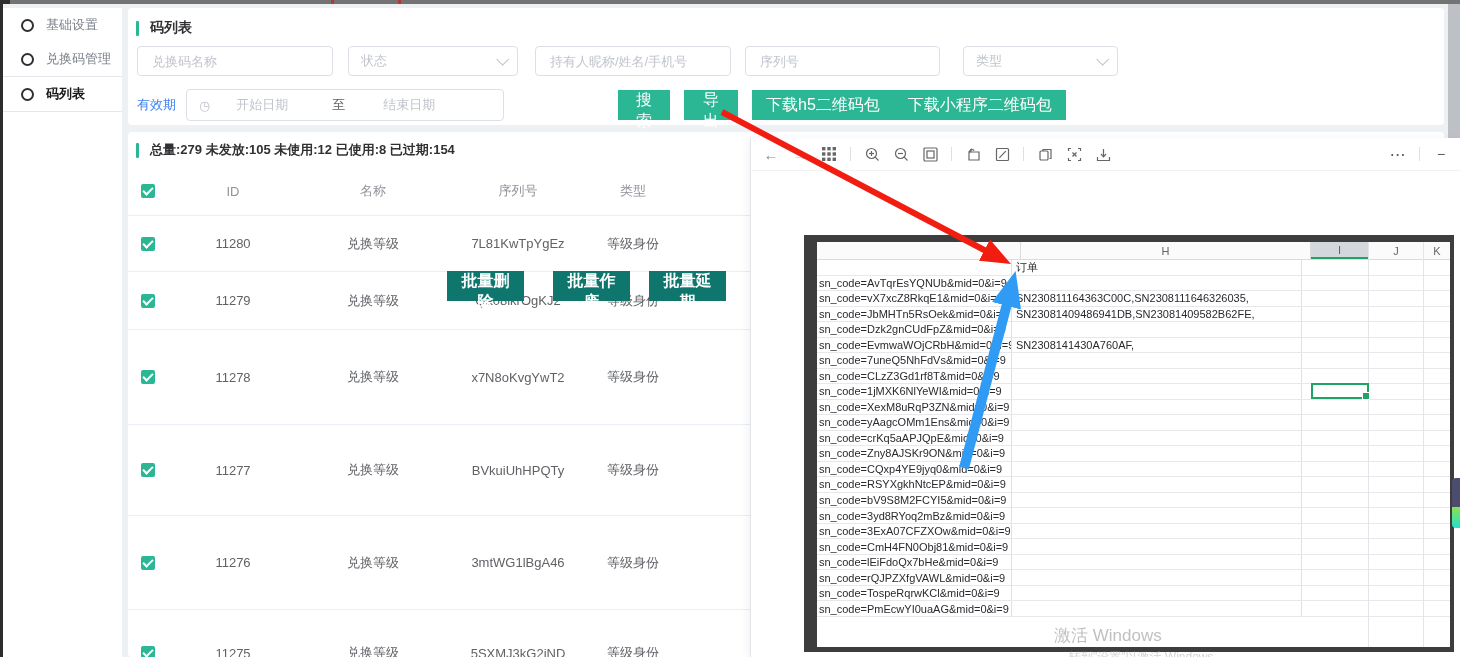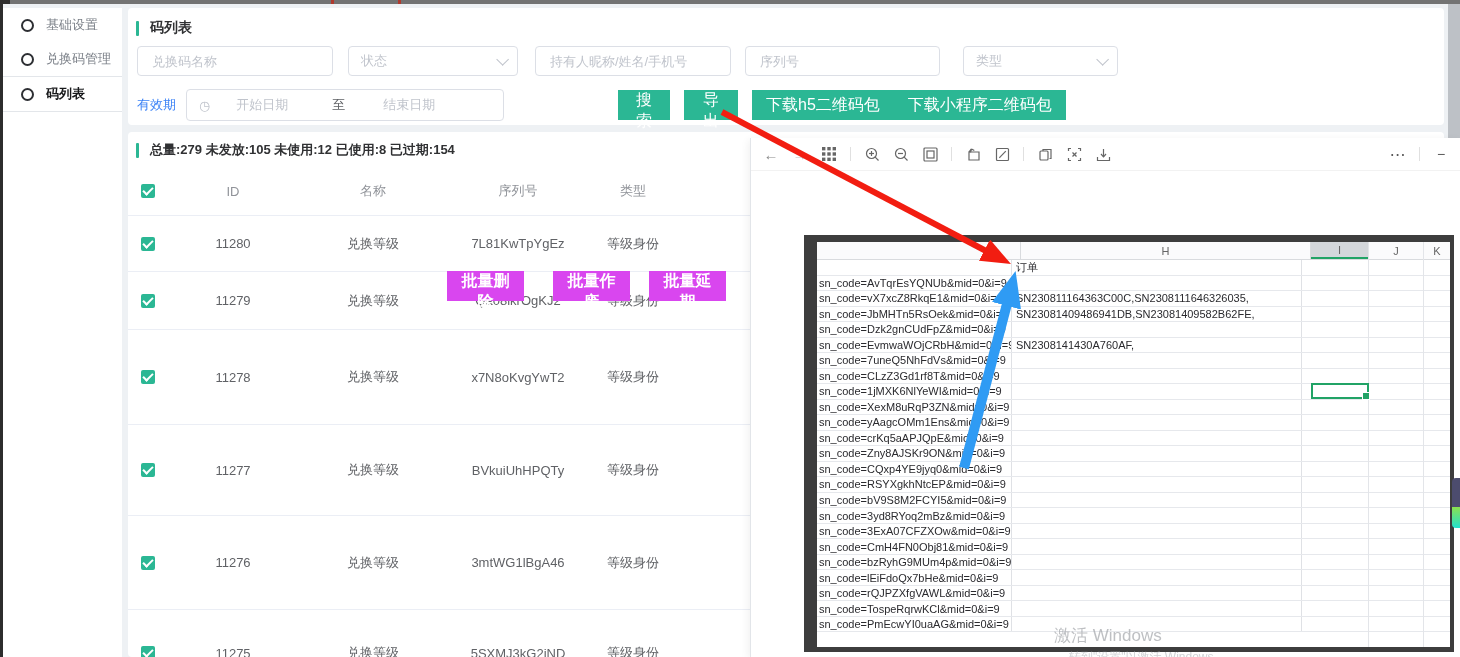--- a/index.html
+++ b/index.html
@@ -33,21 +33,21 @@
   .filter-row2{display:flex;align-items:center;margin:13px 0 0 9px;}
   .validity-label{font-size:13px;color:#3b82f6;margin-right:10px;font-family:Liberation Serif, serif;}
   .date-range{width:318px;height:32px;border:1px solid #dcdfe6;border-radius:4px;display:flex;align-items:center;
               box-sizing:border-box;padding:0 12px;font-size:13px;}
   .date-range .clock{color:#c0c4cc;font-size:13px;margin-right:26px;}
   .date-range .ph{color:#c0c4cc;}
   .date-range .to{color:#606266;margin:0 38px 0 44px;}
   .btn{height:30px;border:none;border-radius:0;color:#fff;font-size:16px;cursor:pointer;
        font-family:inherit;padding:0 14px;}
   .btn-green{background:#2bb794;}
-  .btn-red{background:#d946ef;font-weight:700;}
+  .btn-red{background:#0f766e;font-weight:700;}
   
   .stats-row{display:flex;align-items:center;gap:11px;padding:9px 0 0 8px;}
   .stats-text{font-size:13px;font-weight:700;color:#303133;}
   .bulk{position:absolute;top:139px;height:30px;width:77px;}
   
   .thead{display:flex;align-items:center;height:48px;margin-top:8px;color:#909399;font-size:13px;}
   .trow{display:flex;align-items:center;border-top:1px solid #ebeef5;color:#606266;font-size:13px;}
   .c-cb{width:40px;display:flex;justify-content:center;}
   .c-id{width:130px;text-align:center;}
   .c-name{width:150px;text-align:center;}
@@ -394,24 +394,20 @@
           </div>
         <div class="srow">
             <div class="sc code">sn_code=3ExA07CFZXOw&amp;mid=0&amp;i=9</div>
             <div class="sc order"></div>
           </div>
         <div class="srow">
             <div class="sc code">sn_code=CmH4FN0Obj81&amp;mid=0&amp;i=9</div>
             <div class="sc order"></div>
           </div>
         <div class="srow">
-            <div class="sc code">sn_code=bzRyhG9MUm4p&amp;mid=0&amp;i=9</div>
-            <div class="sc order"></div>
-          </div>
-        <div class="srow">
             <div class="sc code">sn_code=lEiFdoQx7bHe&amp;mid=0&amp;i=9</div>
             <div class="sc order"></div>
           </div>
         <div class="srow">
             <div class="sc code">sn_code=rQJPZXfgVAWL&amp;mid=0&amp;i=9</div>
             <div class="sc order"></div>
           </div>
         <div class="srow">
             <div class="sc code">sn_code=TospeRqrwKCl&amp;mid=0&amp;i=9</div>
             <div class="sc order"></div>

